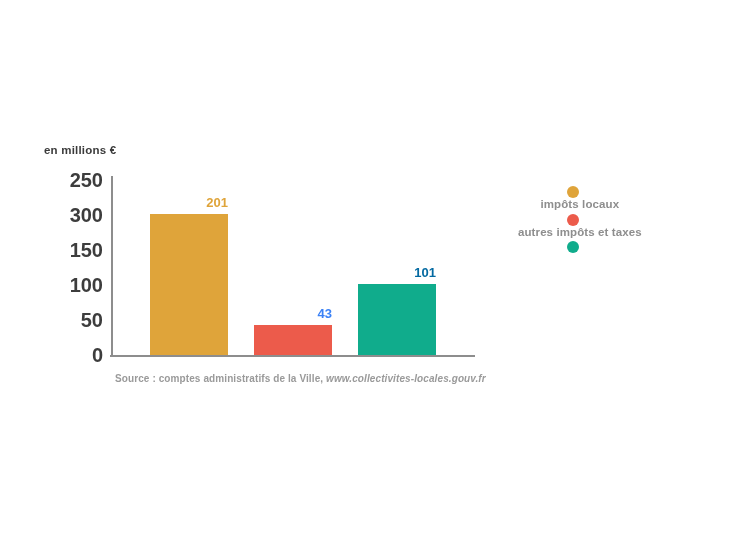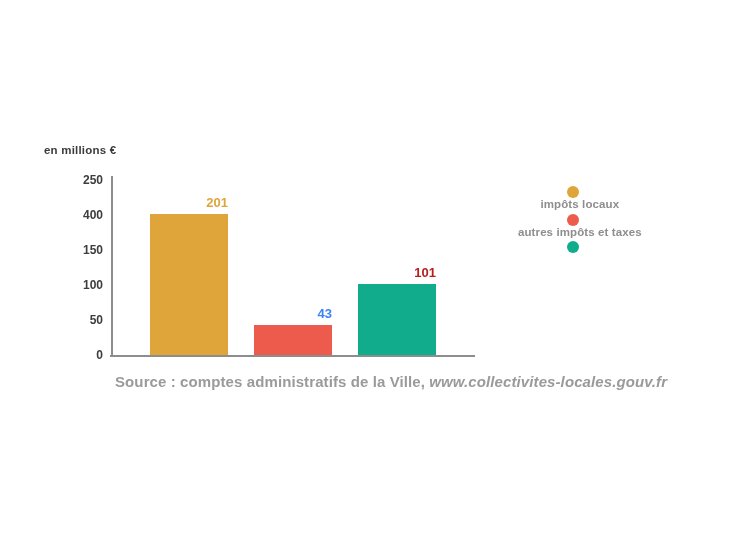--- a/index.html
+++ b/index.html
@@ -61,21 +61,21 @@
     height: 2px;
     background: #8d8d8d;
   }
 
   
   .ytick {
     position: absolute;
     right: 100%;
     margin-right: 9px;
     transform: translateY(-50%);
-    font-size: 12px;
+    font-size: 20px;
     color: #3d3d3d;
     white-space: nowrap;
     text-align: right;
   }
 
   
   .bar-group {
     position: absolute;
     bottom: 0;
     width: 78px;
@@ -93,21 +93,21 @@
     text-align: right;
     font-size: 13px;
     white-space: nowrap;
   }
 
   
   .source {
     position: absolute;
     left: 115px;
     top: 373px;
-    font-size: 15px;
+    font-size: 10px;
     color: #9a9a9a;
     white-space: nowrap;
     letter-spacing: 0.1px;
   }
   .source .url {
     font-style: italic;
   }
 
   
   .legend {
@@ -141,38 +141,38 @@
 
 <div id="figure">
 
   <div class="axis-unit">en millions €</div>
 
   <div class="plot">
     <div class="axis-line-y"></div>
     <div class="axis-line-x"></div>
 
     <div class="ytick" style="top:0px;">250</div>
-    <div class="ytick" style="top:35px;">400</div>
+    <div class="ytick" style="top:35px;">300</div>
     <div class="ytick" style="top:70px;">150</div>
     <div class="ytick" style="top:105px;">100</div>
     <div class="ytick" style="top:140px;">50</div>
     <div class="ytick" style="top:175px;">0</div>
 
     <div class="bar-group" style="left:38px;">
       <div class="bar-value" style="bottom:144.7px; color:#DFA43A;">201</div>
       <div class="bar" style="height:140.7px; background:#DFA43A;"></div>
     </div>
 
     <div class="bar-group" style="left:142px;">
       <div class="bar-value" style="bottom:34.1px; color:#3b82f6;">43</div>
       <div class="bar" style="height:30.1px; background:#EC5B4B;"></div>
     </div>
 
     <div class="bar-group" style="left:246px;">
-      <div class="bar-value" style="bottom:74.7px; color:#b91c1c;">101</div>
+      <div class="bar-value" style="bottom:74.7px; color:#0369a1;">101</div>
       <div class="bar" style="height:70.7px; background:#10AC8C;"></div>
     </div>
   </div>
 
   <div class="source">
     <span>Source : comptes administratifs de la Ville, </span><span class="url">www.collectivites-locales.gouv.fr</span>
   </div>
 
   <div class="legend">
     <div class="legend-item">

